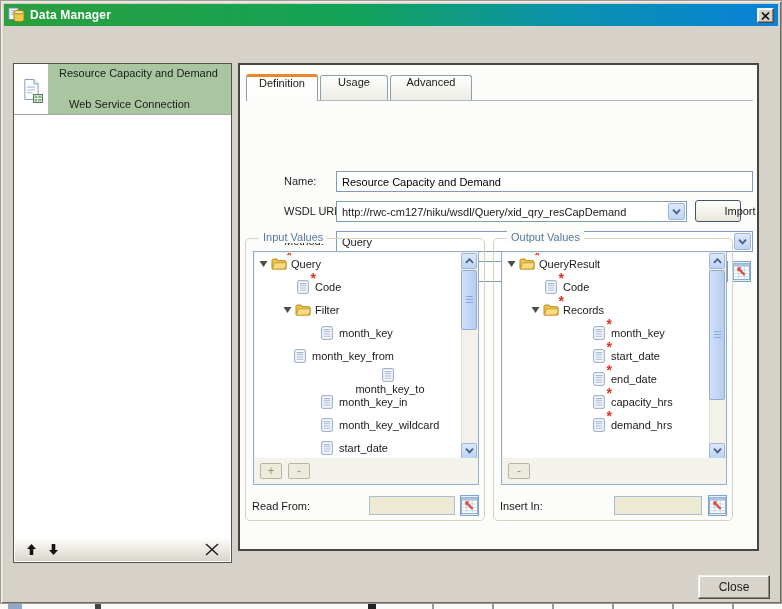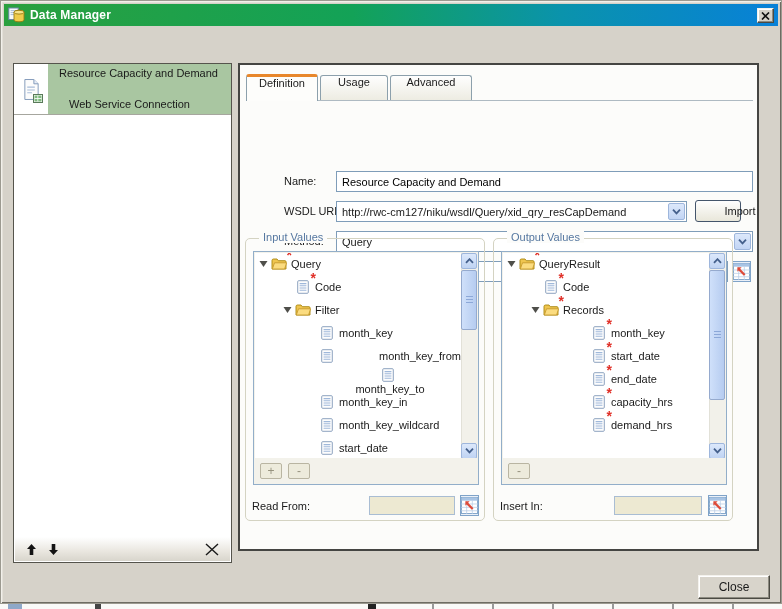--- a/index.html
+++ b/index.html
@@ -268,21 +268,21 @@
                 </svg></span>
               <span class="tree-label">Filter</span>
             </div>
             <div class="tree-row" style="padding-left: 64px;">
               <span class="icon-wrap"><svg viewBox="0 0 16 16" width="16" height="16">
                   <rect x="2.7" y="1.7" width="10.6" height="12.6" rx="1" fill="#FDFDFD" stroke="#8098B8" stroke-width="0.9"></rect>
                   <path d="M4.6 4.6 h6.8 M4.6 6.8 h6.8 M4.6 9 h6.8 M4.6 11.2 h6.8" stroke="#9FB8DA" stroke-width="1.1"></path>
                 </svg></span>
               <span class="tree-label">month_key</span>
             </div>
-            <div class="tree-row" style="padding-left: 64px; justify-content: space-between;">
+            <div class="tree-row" style="padding-left: 37px;">
               <span class="icon-wrap"><svg viewBox="0 0 16 16" width="16" height="16">
                   <rect x="2.7" y="1.7" width="10.6" height="12.6" rx="1" fill="#FDFDFD" stroke="#8098B8" stroke-width="0.9"></rect>
                   <path d="M4.6 4.6 h6.8 M4.6 6.8 h6.8 M4.6 9 h6.8 M4.6 11.2 h6.8" stroke="#9FB8DA" stroke-width="1.1"></path>
                 </svg></span>
               <span class="tree-label">month_key_from</span>
             </div>
             <div class="tree-row" style="padding-left: 64px; flex-direction: column;">
               <span class="icon-wrap"><svg viewBox="0 0 16 16" width="16" height="16">
                   <rect x="2.7" y="1.7" width="10.6" height="12.6" rx="1" fill="#FDFDFD" stroke="#8098B8" stroke-width="0.9"></rect>
                   <path d="M4.6 4.6 h6.8 M4.6 6.8 h6.8 M4.6 9 h6.8 M4.6 11.2 h6.8" stroke="#9FB8DA" stroke-width="1.1"></path>

